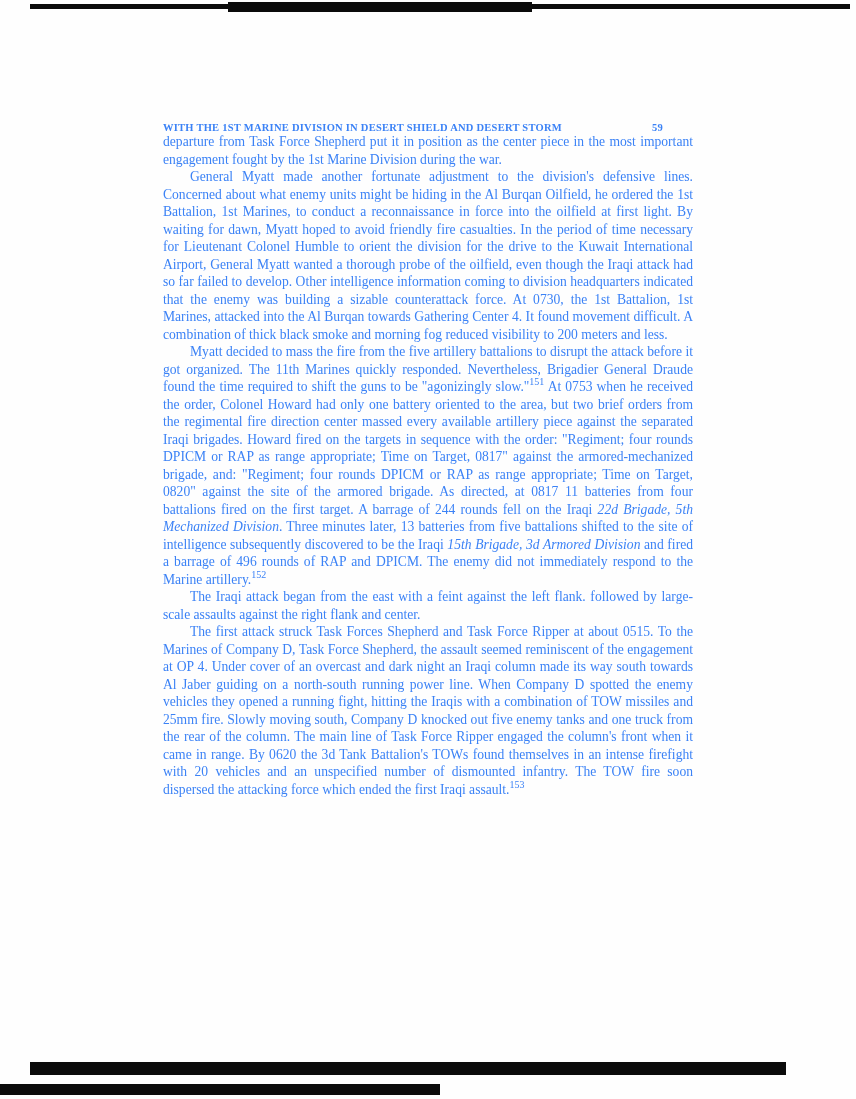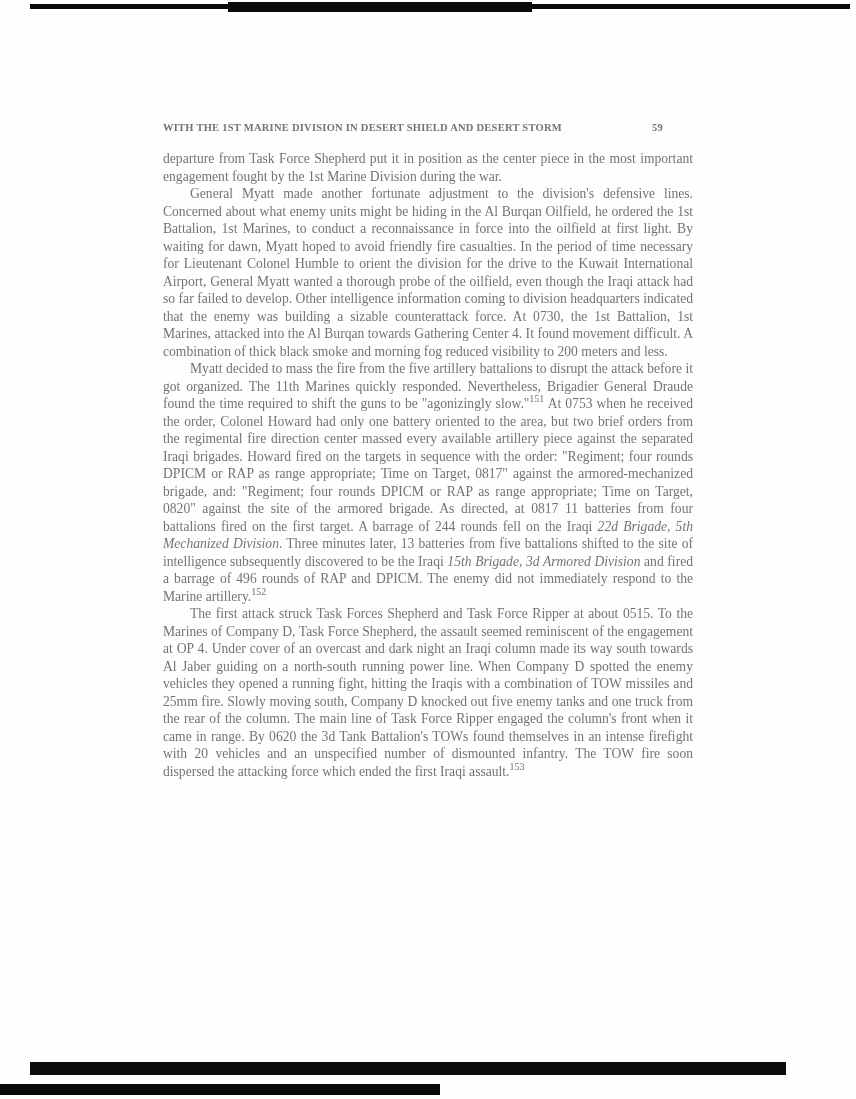--- a/index.html
+++ b/index.html
@@ -7,21 +7,21 @@
     padding: 0;
     background: #ffffff;
   }
   .page {
     position: relative;
     width: 856px;
     height: 1099px;
     background: #fefefe;
     overflow: hidden;
     font-family: "Liberation Serif", "DejaVu Serif", serif;
-    color: #737373;
+    color: #3b82f6;
   }
   
   .bar {
     position: absolute;
     background: #0b0b0b;
   }
   .bar-top-thin      { left: 30px;  top: 4px;    width: 820px; height: 5px; }
   .bar-top-thick     { left: 228px; top: 2px;    width: 304px; height: 10px; }
   .bar-bottom-main   { left: 30px;  top: 1062px; width: 756px; height: 13px; }
   .bar-bottom-left   { left: 0px;   top: 1084px; width: 440px; height: 11px; }
@@ -37,21 +37,20 @@
     justify-content: space-between;
     align-items: baseline;
     font-size: 10.5px;
     font-weight: 600;
     letter-spacing: 0.25px;
   }
   .running-title { white-space: nowrap; }
   .page-number   { padding-right: 30px; font-weight: 600; }
 
   .body-text {
-    margin-top: 17px;
     font-size: 13.6px;
     line-height: 17.5px;
     text-align: justify;
   }
   .para {
     margin: 0;
   }
   .para.indent {
     text-indent: 27px;
     font-family: Liberation Serif, serif;
@@ -77,17 +76,18 @@
 
     <div class="running-header">
       <span class="running-title">WITH THE 1ST MARINE DIVISION IN DESERT SHIELD AND DESERT STORM</span>
       <span class="page-number">59</span>
     </div>
 
     <div class="body-text">
         <p class="para"><span>departure from Task Force Shepherd put it in position as the center piece in the most important engagement fought by the 1st Marine Division during the war.</span></p>
         <p class="para indent"><span>General Myatt made another fortunate adjustment to the division's defensive lines. Concerned about what enemy units might be hiding in the Al Burqan Oilfield, he ordered the 1st Battalion, 1st Marines, to conduct a reconnaissance in force into the oilfield at first light. By waiting for dawn, Myatt hoped to avoid friendly fire casualties. In the period of time necessary for Lieutenant Colonel Humble to orient the division for the drive to the Kuwait International Airport, General Myatt wanted a thorough probe of the oilfield, even though the Iraqi attack had so far failed to develop. Other intelligence information coming to division headquarters indicated that the enemy was building a sizable counterattack force. At 0730, the 1st Battalion, 1st Marines, attacked into the Al Burqan towards Gathering Center 4. It found movement difficult. A combination of thick black smoke and morning fog reduced visibility to 200 meters and less.</span></p>
         <p class="para indent"><span>Myatt decided to mass the fire from the five artillery battalions to disrupt the attack before it got organized. The 11th Marines quickly responded. Nevertheless, Brigadier General Draude found the time required to shift the guns to be "agonizingly slow."</span><sup>151</sup><span>  At 0753 when he received the order, Colonel Howard had only one battery oriented to the area, but two brief orders from the regimental fire direction center massed every available artillery piece against the separated Iraqi brigades. Howard fired on the targets in sequence with the order: "Regiment; four rounds DPICM or RAP as range appropriate; Time on Target, 0817" against the armored-mechanized brigade, and: "Regiment; four rounds DPICM or RAP as range appropriate; Time on Target, 0820" against the site of the armored brigade. As directed, at 0817 11 batteries from four battalions fired on the first target.  A barrage of 244 rounds fell on the Iraqi </span><em>22d Brigade, 5th Mechanized Division</em><span>. Three minutes later, 13 batteries from five battalions shifted to the site of intelligence subsequently discovered to be the Iraqi </span><em>15th Brigade, 3d Armored Division</em><span> and fired a barrage of 496 rounds of RAP and DPICM. The enemy did not immediately respond to the Marine artillery.</span><sup>152</sup></p>
+        <p class="para indent"><span>The Iraqi attack began from the east with a feint against the left flank. followed by large-scale assaults against the right flank and center.</span></p>
         <p class="para indent"><span>The first attack struck Task Forces Shepherd and Task Force Ripper at about 0515. To the Marines of Company D, Task Force Shepherd, the assault seemed reminiscent of the engagement at OP 4. Under cover of an overcast and dark night an Iraqi column made its way south towards Al Jaber guiding on a north-south running power line. When Company D spotted the enemy vehicles they opened a running fight, hitting the Iraqis with a combination of TOW missiles and 25mm fire. Slowly moving south, Company D knocked out five enemy tanks and one truck from the rear of the column. The main line of Task Force Ripper engaged the column's front when it came in range. By 0620 the 3d Tank Battalion's TOWs found themselves in an intense firefight with 20 vehicles and an unspecified number of dismounted infantry. The TOW fire soon dispersed the attacking force which ended the first Iraqi assault.</span><sup>153</sup></p>
       </div>
 
   </div>
 </div>
 
 </body></html>

